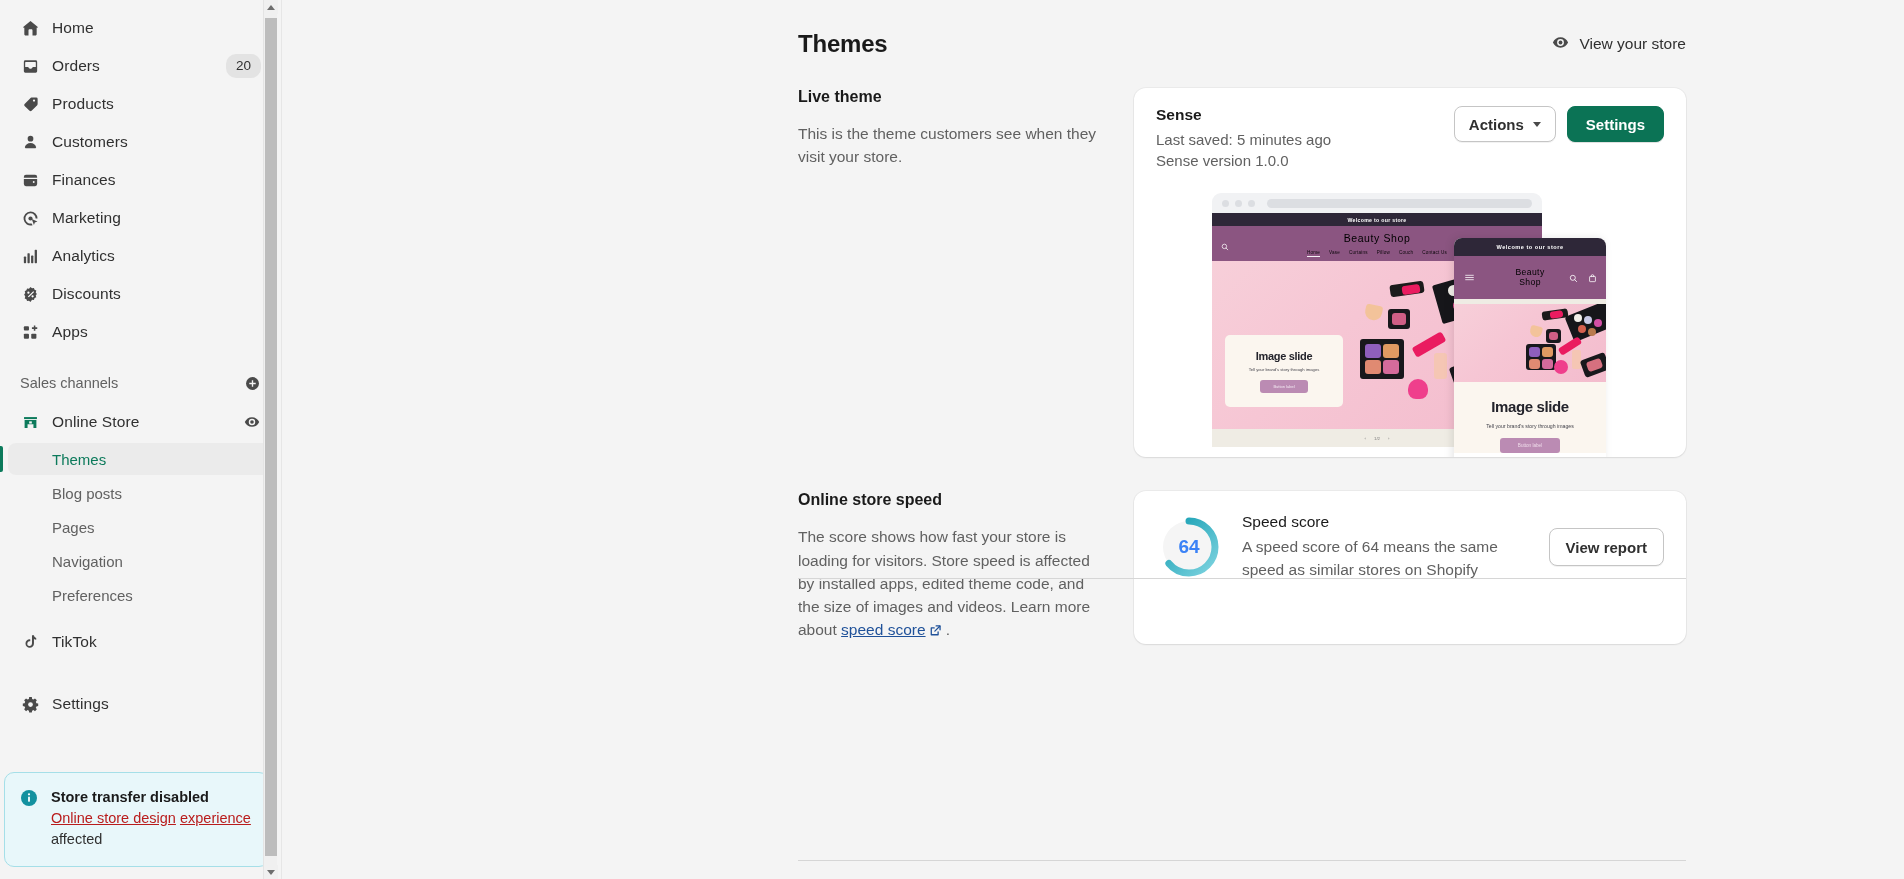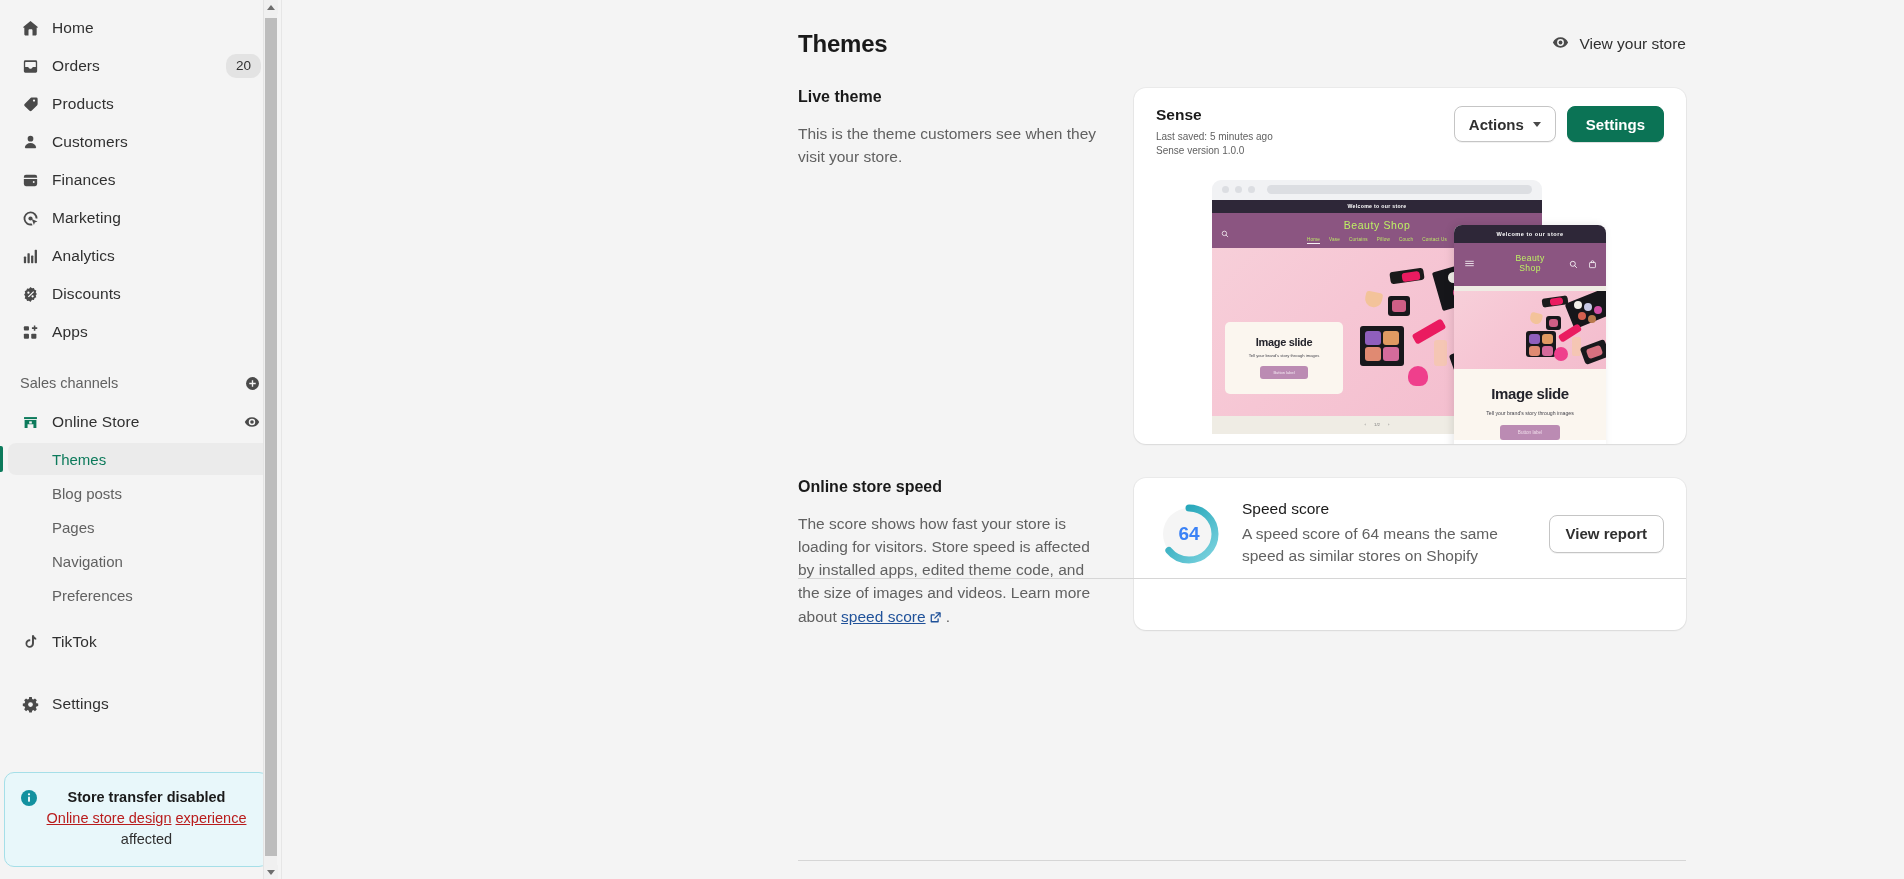--- a/index.html
+++ b/index.html
@@ -73,23 +73,22 @@
   .spacer-sm { height: 10px; }
   .spacer-settings { height: 22px; }
 
   
   .info-banner {
     margin: auto 12px 12px 4px;
     background: #e8f7fa;
     border: 1px solid #a5dfe8;
     border-radius: 10px;
     padding: 14px 14px 16px 14px;
-    display: flex; 
+    display: flex; gap: 12px;
     align-items: flex-start;
-    text-align: center;
   }
   .info-ico {
     flex: 0 0 20px; width: 20px; height: 20px; margin-top: 1px;
   }
   .info-text { font-size: 14.5px; line-height: 1.45; color: #303030; }
   .info-text .ttl { display: block; font-weight: 600; color: #1a1a1a; }
   .info-text a { color: #b91c1c; text-decoration: underline; }
 
   
   .sb-track {
@@ -150,21 +149,21 @@
     border-radius: 12px;
     box-shadow: 0 0 0 1px rgba(0,0,0,.04), 0 1px 2px rgba(0,0,0,.07);
     overflow: hidden;
   }
 
   .theme-card-head {
     display: flex; align-items: flex-start;
     padding: 18px 22px 0 22px;
   }
   .theme-info .name { font-size: 15.5px; font-weight: 700; color: #1a1a1a; margin-bottom: 6px; }
-  .theme-info .meta { font-size: 10px; color: #616161; line-height: 1.38; }
+  .theme-info .meta { font-size: 15px; color: #616161; line-height: 1.38; }
   .theme-actions { margin-left: auto; display: flex; gap: 11px; }
   .btn {
     font-family: "Liberation Sans", sans-serif;
     font-size: 15px; font-weight: 600;
     border-radius: 8px; cursor: pointer;
     display: inline-flex; align-items: center; justify-content: center;
     white-space: nowrap;
   }
   .btn-default {
     background: #fff; color: #303030;
@@ -206,21 +205,21 @@
     box-shadow: -2px 0 8px rgba(0,0,0,.10);
     overflow: hidden;
   }
 
   
   .announce {
     background: #2e2738; color: #fff;
     text-align: center; font-weight: 600;
     letter-spacing: .3px;
   }
-  .storehead { background: #8b5581; color: #bef264; position: relative; }
+  .storehead { background: #8b5581; color: #000000; position: relative; }
   .pinkhero {
     background: linear-gradient(135deg,#f7cfd9 0%,#f6c6d4 40%,#f3bccd 100%);
     position: relative; overflow: hidden;
   }
   .blob { position: absolute; border-radius: 3px; }
   .cream { background: #fbf6ef; }
 
   
   .speed-card-inner {
     display: flex; align-items: center;

